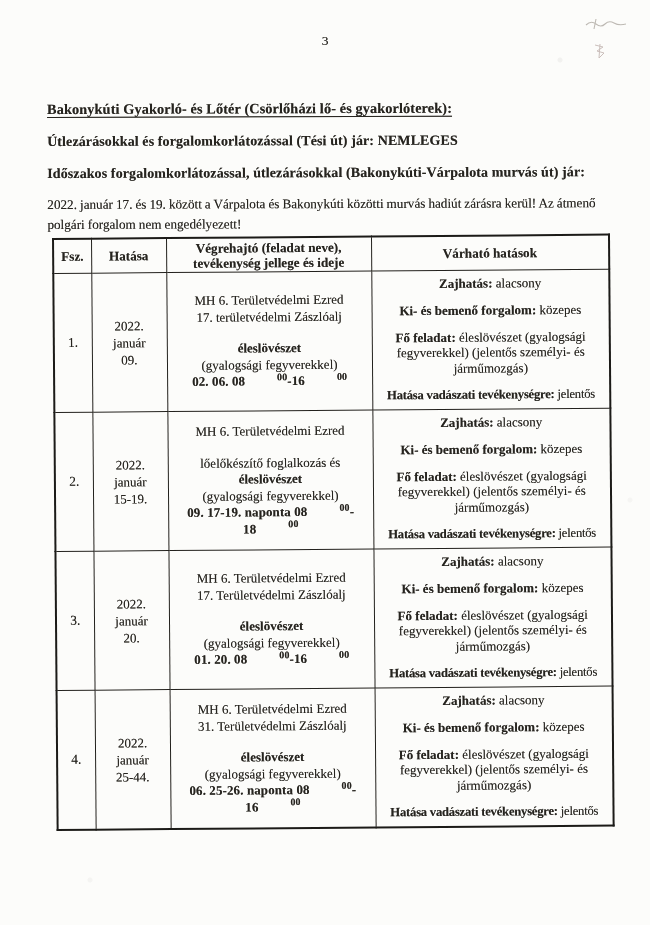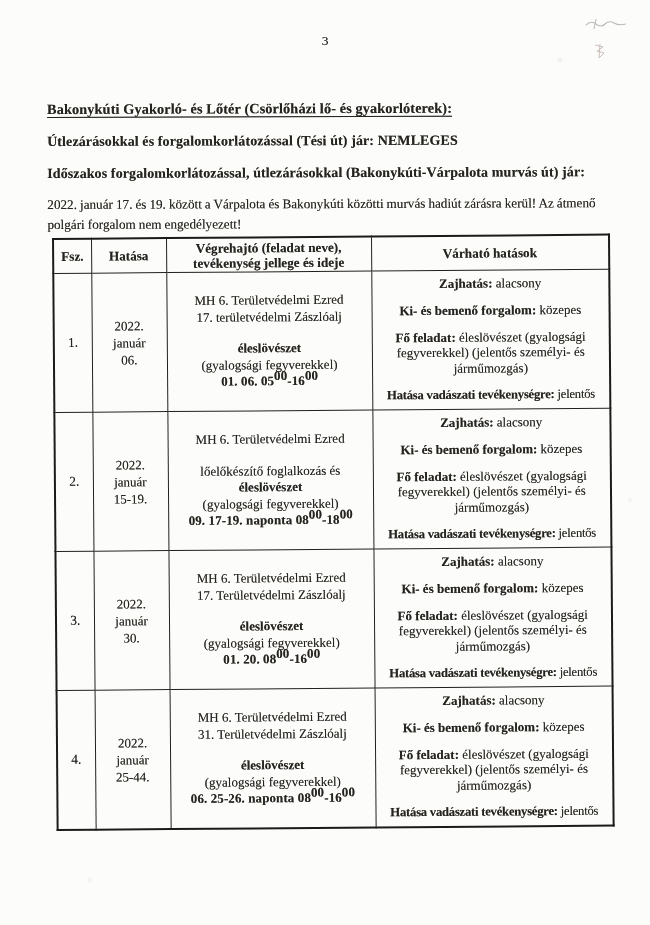--- a/index.html
+++ b/index.html
@@ -49,21 +49,21 @@
     padding:0; overflow:hidden;
   }
   .schedule thead th { height:33px; font-size:13.2px; line-height:15px; font-weight:bold; }
   .schedule tbody td { height:138px; }
   .c-fsz { font-size:13.5px; }
   .c-datum div { line-height:17px; }
   .c-exec div { line-height:16.5px; }
   .c-exec .gap { height:15px; }
   .bold { font-weight:bold; }
   .time { font-weight:bold; letter-spacing:.1px; }
-  .time sup { font-size:13px; vertical-align:super; line-height:0; }
+  .time sup { font-size:10px; vertical-align:super; line-height:0;margin-left:32px; }
   .eff {
     height:133px; box-sizing:border-box;
     display:flex; flex-direction:column; justify-content:space-between; align-items:center;
     padding:2px 3px 3px 3px;
   }
   .eff-line { line-height:15.5px; }
   .eff-fo { max-width:232px; }
   .eff-bottom { white-space:nowrap; font-size:12.7px; letter-spacing:-0.25px; }
 </style>
 </head>
@@ -103,30 +103,30 @@
         <th>Várható hatások</th>
       </tr>
     </thead>
     <tbody>
 
       <tr>
         <td class="c-fsz">1.</td>
         <td class="c-datum">
           <div>2022.</div>
           <div>január</div>
-          <div>06.</div>
+          <div>09.</div>
         </td>
         <td class="c-exec">
           <div>MH 6. Területvédelmi Ezred</div>
           <div>17. területvédelmi Zászlóalj</div>
           <div class="gap"></div>
           <div></div>
           <div class="bold">éleslövészet</div>
           <div>(gyalogsági fegyverekkel)</div>
-          <div class="time"><span>01. 06. 05</span><sup>00</sup><span>-16</span><sup>00</sup></div>
+          <div class="time"><span>02. 06. 08</span><sup>00</sup><span>-16</span><sup>00</sup></div>
         </td>
         <td class="c-eff">
           <div class="eff">
             <div class="eff-line"><b>Zajhatás:</b> <span>alacsony</span></div>
             <div class="eff-line"><b>Ki- és bemenő forgalom:</b> <span>közepes</span></div>
             <div class="eff-line eff-fo"><b>Fő feladat:</b> <span>éleslövészet (gyalogsági fegyverekkel) (jelentős személyi- és járműmozgás)</span></div>
             <div class="eff-line eff-bottom"><b>Hatása vadászati tevékenységre:</b> <span>jelentős</span></div>
           </div>
         </td>
       </tr>
@@ -155,21 +155,21 @@
             <div class="eff-line eff-bottom"><b>Hatása vadászati tevékenységre:</b> <span>jelentős</span></div>
           </div>
         </td>
       </tr>
 
       <tr>
         <td class="c-fsz">3.</td>
         <td class="c-datum">
           <div>2022.</div>
           <div>január</div>
-          <div>30.</div>
+          <div>20.</div>
         </td>
         <td class="c-exec">
           <div>MH 6. Területvédelmi Ezred</div>
           <div>17. Területvédelmi Zászlóalj</div>
           <div class="gap"></div>
           <div></div>
           <div class="bold">éleslövészet</div>
           <div>(gyalogsági fegyverekkel)</div>
           <div class="time"><span>01. 20. 08</span><sup>00</sup><span>-16</span><sup>00</sup></div>
         </td>

